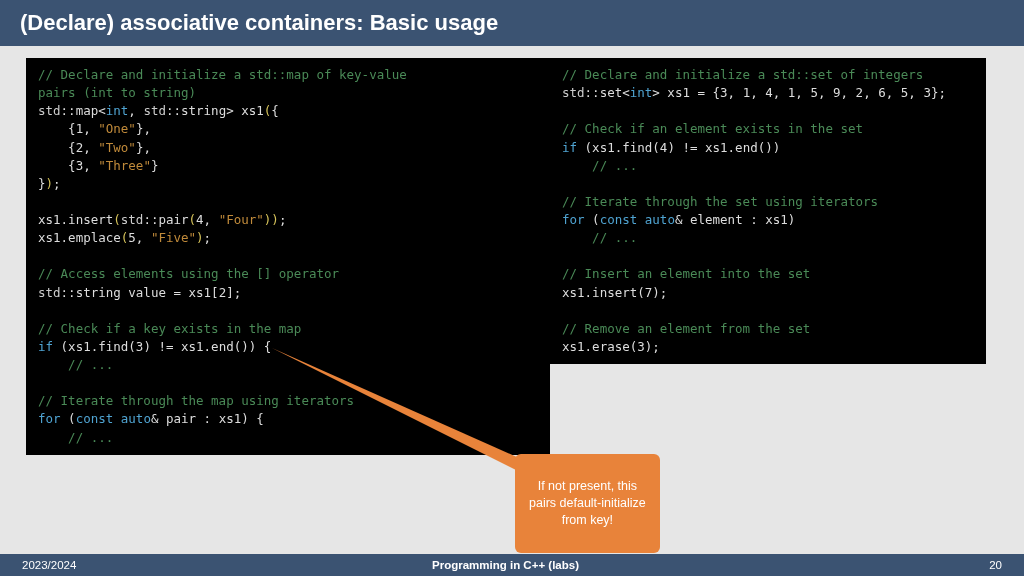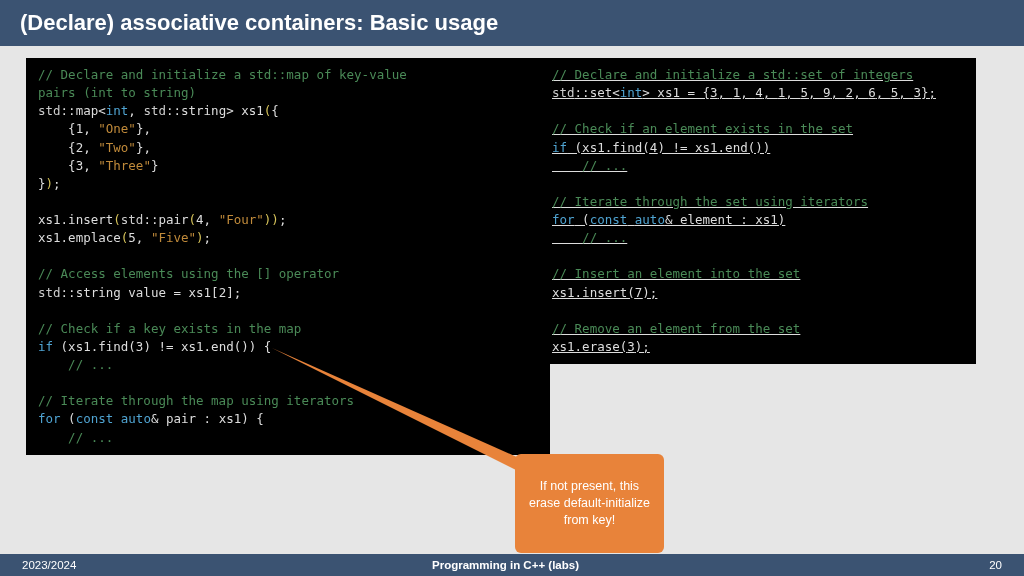--- a/index.html
+++ b/index.html
@@ -12,21 +12,21 @@
     color: #ddd;
     font-family: "Consolas", "Menlo", monospace;
     font-size: 12.5px;
     line-height: 1.45;
     padding: 8px 12px;
     white-space: pre;
     display: inline-block;
     vertical-align: top;
   }
   .left-block { width: 524px; }
-  .right-block { width: 436px; margin-left: 30px; position: absolute; left: 510px; top: 12px; text-decoration: underline; }
+  .right-block { width: 436px; margin-left: 40px; position: absolute; left: 510px; top: 12px; }
   .c-comment { color: #4a8a57; }
   .c-ns { color: #cccccc; }
   .c-type { color: #4fa3d1; }
   .c-str { color: #c08a3a; }
   .c-kw { color: #4fa3d1; }
   .c-paren { color: #d6c35a; }
   .callout {
     position: absolute;
     left: 515px; top: 408px;
     background: #e8833a;
@@ -94,21 +94,21 @@
 <span></span>
 <span class="c-comment">// Remove an element from the set</span>
 <span><span>xs1.erase(</span><span>3</span><span>);</span></span></div>
 
     <svg class="pointer">
       <polygon points="4,4 260,118 260,132 4,4" fill="#e8833a"></polygon>
     </svg>
 
     <div class="callout">
       <span>If not present, this</span><br>
-      <span>erase default-initialize</span><br>
+      <span>pairs default-initialize</span><br>
       <span>from key!</span>
     </div>
 
   </div>
 
   <div class="footer">
     <span class="left">2023/2024</span>
     <span class="center">Programming in C++ (labs)</span>
     <span class="right">20</span>
   </div>

